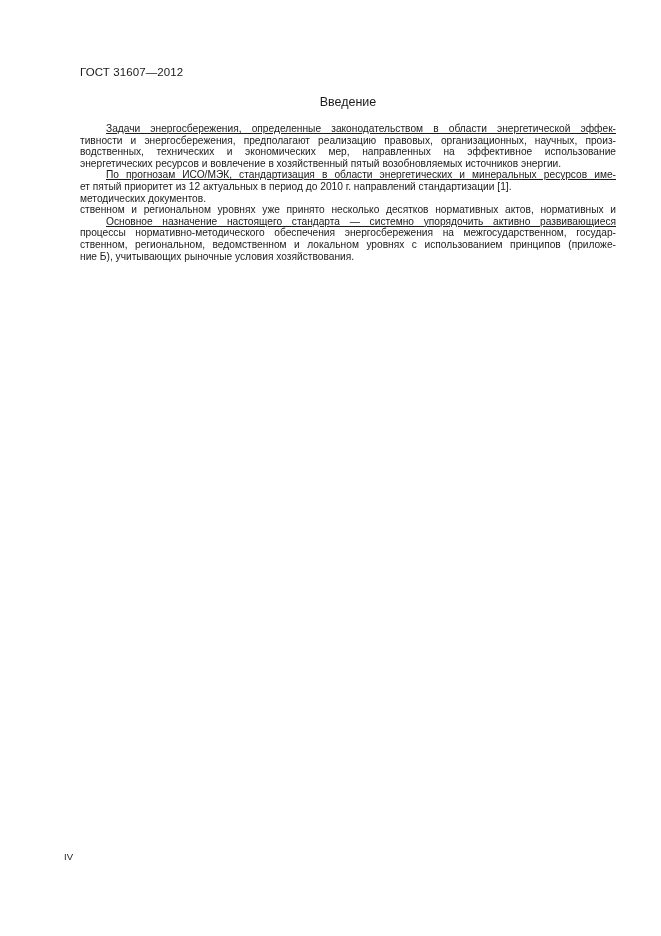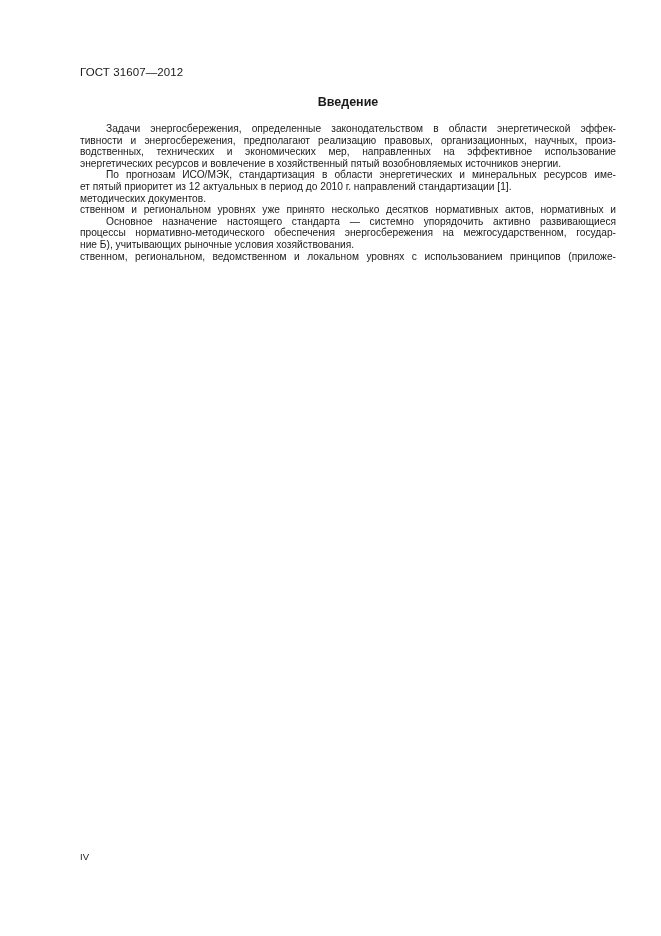--- a/index.html
+++ b/index.html
@@ -1,23 +1,23 @@
 <!DOCTYPE html>
 <html><head>
 <meta charset="utf-8">
 <style>
   html, body { margin: 0; padding: 0; background: #ffffff; }
   body { width: 661px; height: 936px; position: relative; overflow: hidden; font-family: "Liberation Sans", sans-serif; color: #1a1a1a; }
   .doc-code { position: absolute; left: 80px; top: 66px; font-size: 11.5px; font-weight: normal; letter-spacing: 0.1px; }
-  .title { position: absolute; left: 80px; width: 536px; top: 95px; text-align: center; font-size: 12.5px; font-weight: bold; }
+  .title { position: absolute; left: 80px; width: 536px; top: 95px; text-align: center; font-size: 12.5px; font-weight: normal; }
   .body-text { position: absolute; left: 80px; width: 536px; top: 123px; font-size: 10.2px; line-height: 11.6px; }
   .line { display: block; text-align: justify; text-align-last: justify; white-space: nowrap; }
   .line.last { text-align-last: left; }
-  .line.indent { padding-left: 26px; }
-  .page-num { position: absolute; left: 80px; top: 851px; font-size: 9.5px; }
+  .line.indent { padding-left: 26px; text-decoration: underline; }
+  .page-num { position: absolute; left: 64px; top: 851px; font-size: 9.5px; }
 </style>
 </head>
 <body>
 
 <div class="doc-code">ГОСТ 31607—2012</div>
 
 <div class="title">Введение</div>
 
 <div class="body-text">
   <div class="para-block">
@@ -30,18 +30,18 @@
     <span class="line indent">По прогнозам ИСО/МЭК, стандартизация в области энергетических и минеральных ресурсов име-</span>
     <span class="line last">ет пятый приоритет из 12 актуальных в период до 2010 г. направлений стандартизации [1].</span>
   </div>
   <div class="para-block">
     <span class="line last">методических документов.</span>
     <span class="line">ственном и региональном уровнях уже принято несколько десятков нормативных актов, нормативных и</span>
   </div>
   <div class="para-block">
     <span class="line indent">Основное назначение настоящего стандарта — системно упорядочить активно развивающиеся</span>
     <span class="line">процессы нормативно-методического обеспечения энергосбережения на межгосударственном, государ-</span>
+    <span class="line">ственном, региональном, ведомственном и локальном уровнях с использованием принципов (приложе-</span>
     <span class="line last">ние Б), учитывающих рыночные условия хозяйствования.</span>
-    <span class="line">ственном, региональном, ведомственном и локальном уровнях с использованием принципов (приложе-</span>
   </div>
 </div>
 
 <div class="page-num">IV</div>
 
 </body></html>

